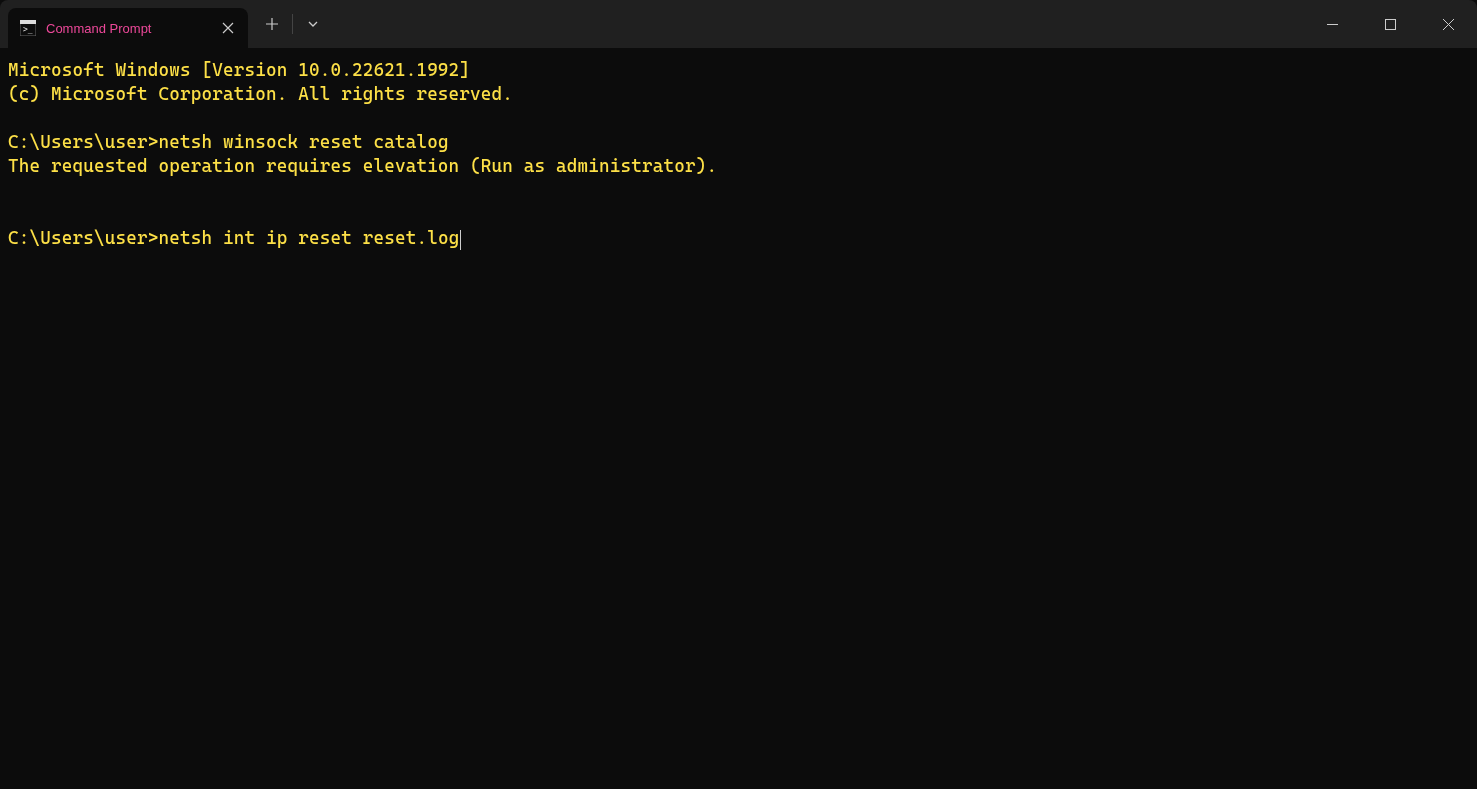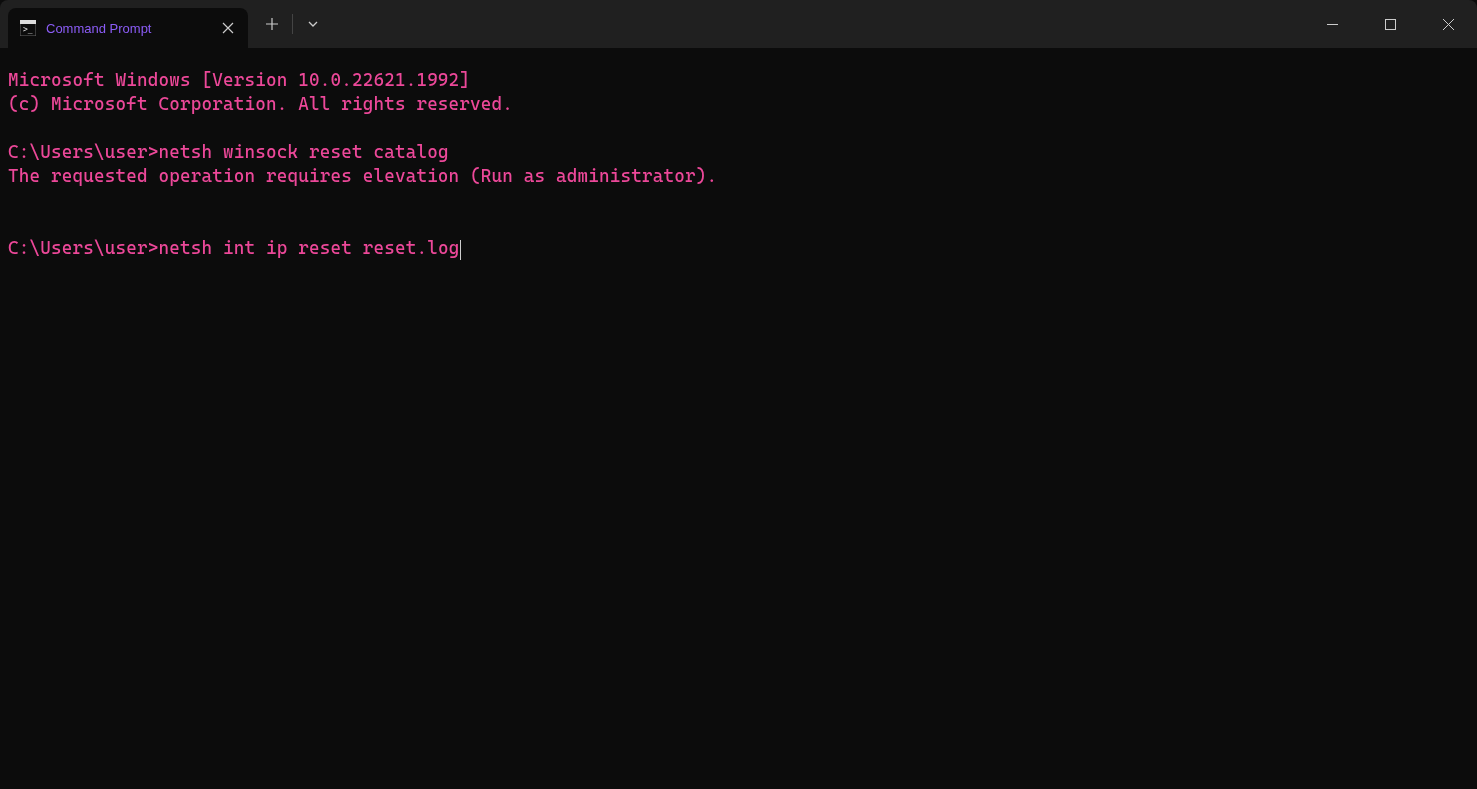--- a/index.html
+++ b/index.html
@@ -42,21 +42,21 @@
       position: relative;
     }
     .tab-icon {
       width: 16px;
       height: 16px;
       display: inline-flex;
       align-items: center;
       justify-content: center;
     }
     .tab-title {
-      color: #8b5cf6;
+      color: #ec4899;
       font-family: 'Segoe UI', Tahoma, sans-serif;
       font-size: 13px;
       flex: 1;
       white-space: nowrap;
       overflow: hidden;
     }
     .tab-close {
       width: 20px;
       height: 20px;
       display: flex;
@@ -98,22 +98,22 @@
     .win-btn {
       width: 58px;
       height: 48px;
       display: flex;
       align-items: center;
       justify-content: center;
       cursor: pointer;
       color: #cccccc;
     }
     .terminal {
-      padding: 20px 8px;
-      color: #ec4899;
+      padding: 10px 8px;
+      color: #fde047;
       font-size: 18px;
       line-height: 24px;
       white-space: pre;
       font-family: Consolas, 'Cascadia Mono', 'Courier New', monospace;
       letter-spacing: 0.2px;
     }
     .terminal .line {
       min-height: 24px;
     }
     .cursor {

